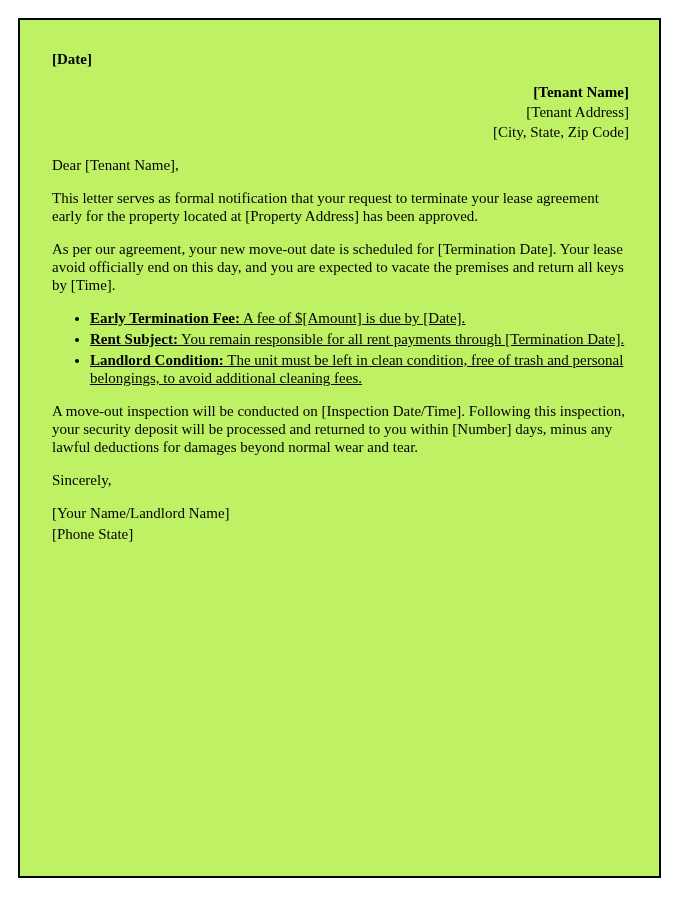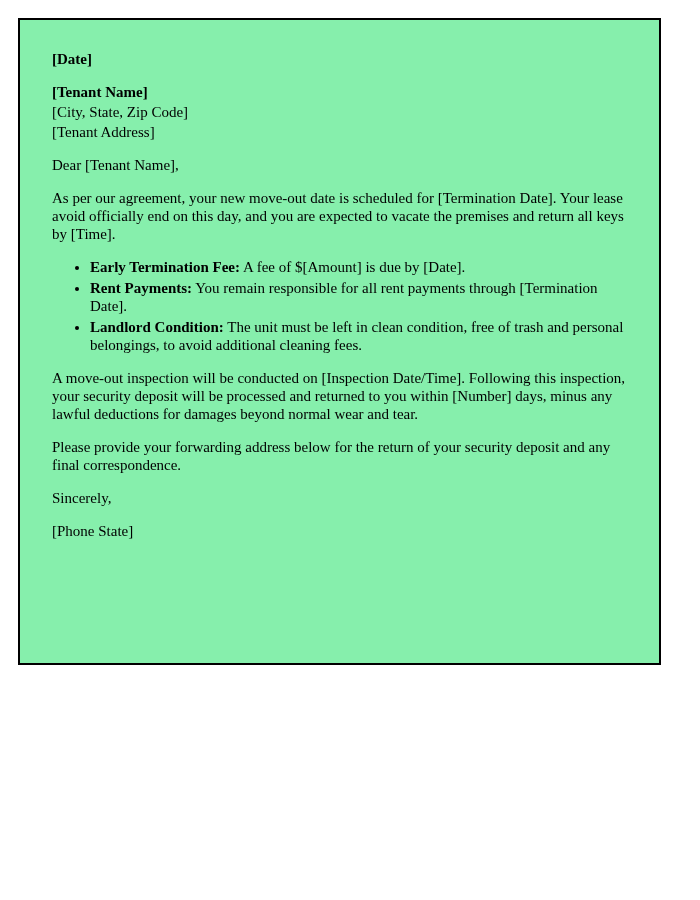--- a/index.html
+++ b/index.html
@@ -9,83 +9,86 @@
     width: 700px;
     height: 900px;
     font-family: "Liberation Serif", serif;
     color: #000000;
   }
   .page {
     position: absolute;
     left: 18px;
     top: 18px;
     width: 643px;
-    height: 647px;
+    height: 860px;
     box-sizing: border-box;
     border: 2px solid #000000;
     padding: 30px 30px 30px 32px;
-    background: #86efac;
+    background: #bef264;
   }
   .page p {
     margin: 0 0 15px 0;
     font-size: 15px;
     line-height: 1.2;
   }
   .address-block p {
     margin: 0 0 2px 0;
+    text-align: right;
   }
   .address-block {
     margin-bottom: 15px;
   }
   .signature-block p {
     margin: 0 0 3px 0;
   }
   .bold {
     font-weight: bold;
   }
   ul.conditions {
     margin: 0 0 15px 0;
     padding: 0 0 0 38px;
     font-size: 15px;
     line-height: 1.2;
+    text-decoration: underline;
   }
   ul.conditions li {
     margin-bottom: 3px;
   }
 </style>
 </head>
 <body>
 
 <div class="page">
 
   <p class="bold">[Date]</p>
 
   <div class="address-block">
     <p class="bold">[Tenant Name]</p>
+    <p>[Tenant Address]</p>
     <p>[City, State, Zip Code]</p>
-    <p>[Tenant Address]</p>
   </div>
 
 
   <p>Dear [Tenant Name],</p>
 
+  <p>This letter serves as formal notification that your request to terminate your lease agreement early for the property located at [Property Address] has been approved.</p>
 
   <p>As per our agreement, your new move-out date is scheduled for [Termination Date]. Your lease avoid officially end on this day, and you are expected to vacate the premises and return all keys by [Time].</p>
 
 
   <ul class="conditions">
     <li><span class="bold">Early Termination Fee:</span><span> A fee of $[Amount] is due by [Date].</span></li>
-    <li><span class="bold">Rent Payments:</span><span> You remain responsible for all rent payments through [Termination Date].</span></li>
+    <li><span class="bold">Rent Subject:</span><span> You remain responsible for all rent payments through [Termination Date].</span></li>
     <li><span class="bold">Landlord Condition:</span><span> The unit must be left in clean condition, free of trash and personal belongings, to avoid additional cleaning fees.</span></li>
   </ul>
 
   <p>A move-out inspection will be conducted on [Inspection Date/Time]. Following this inspection, your security deposit will be processed and returned to you within [Number] days, minus any lawful deductions for damages beyond normal wear and tear.</p>
 
-  <p>Please provide your forwarding address below for the return of your security deposit and any final correspondence.</p>
 
 
   <p>Sincerely,</p>
 
   <div class="signature-block">
+    <p>[Your Name/Landlord Name]</p>
     <p>[Phone State]</p>
   </div>
 
 </div>
 
 </body></html>

